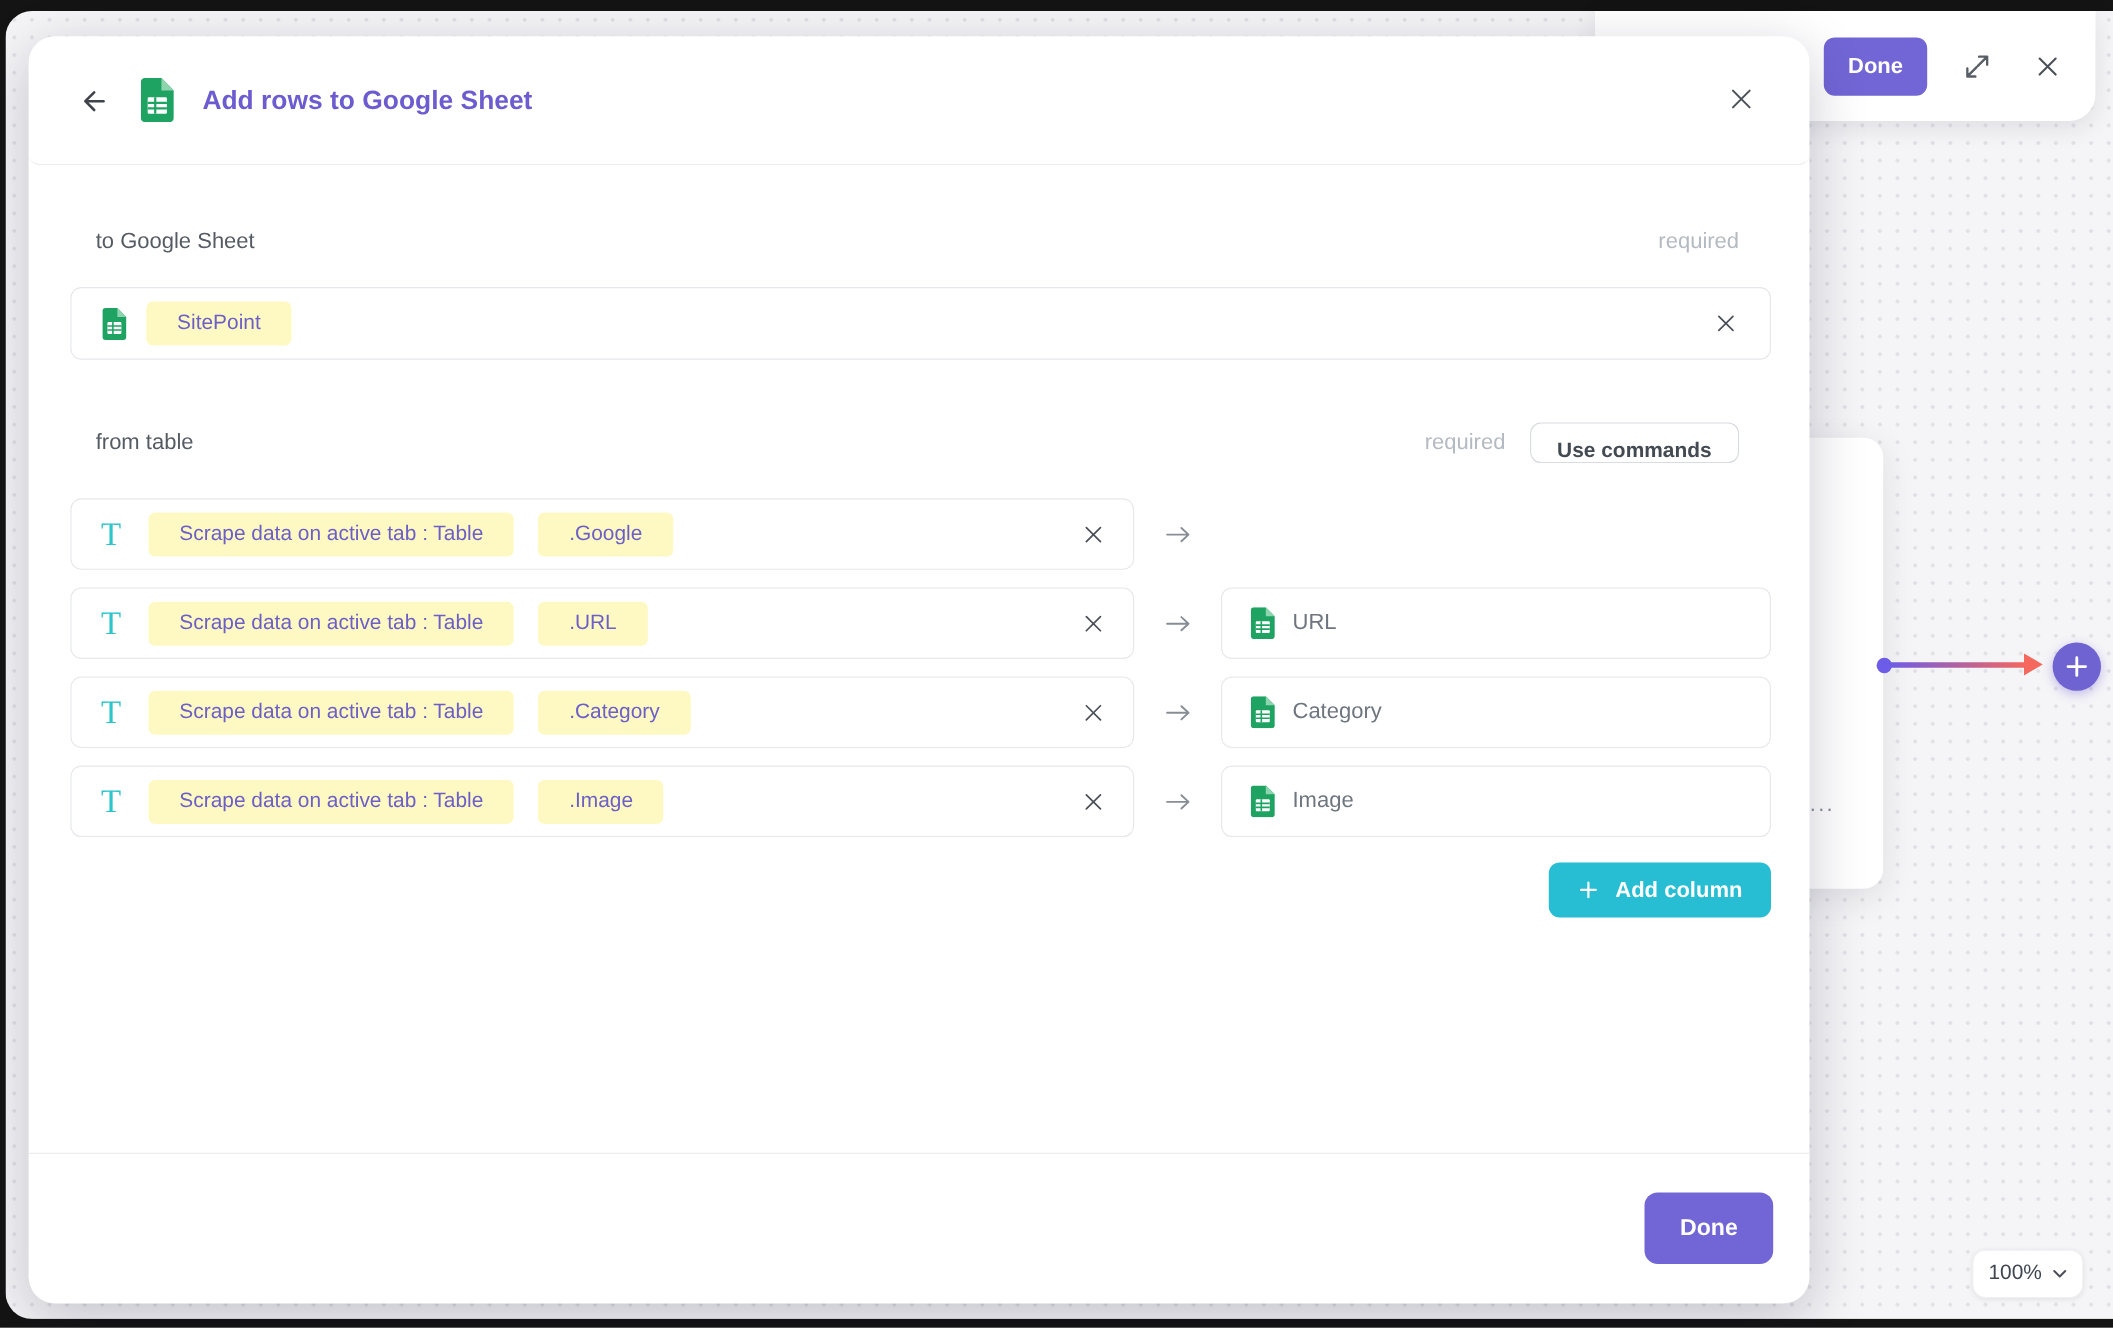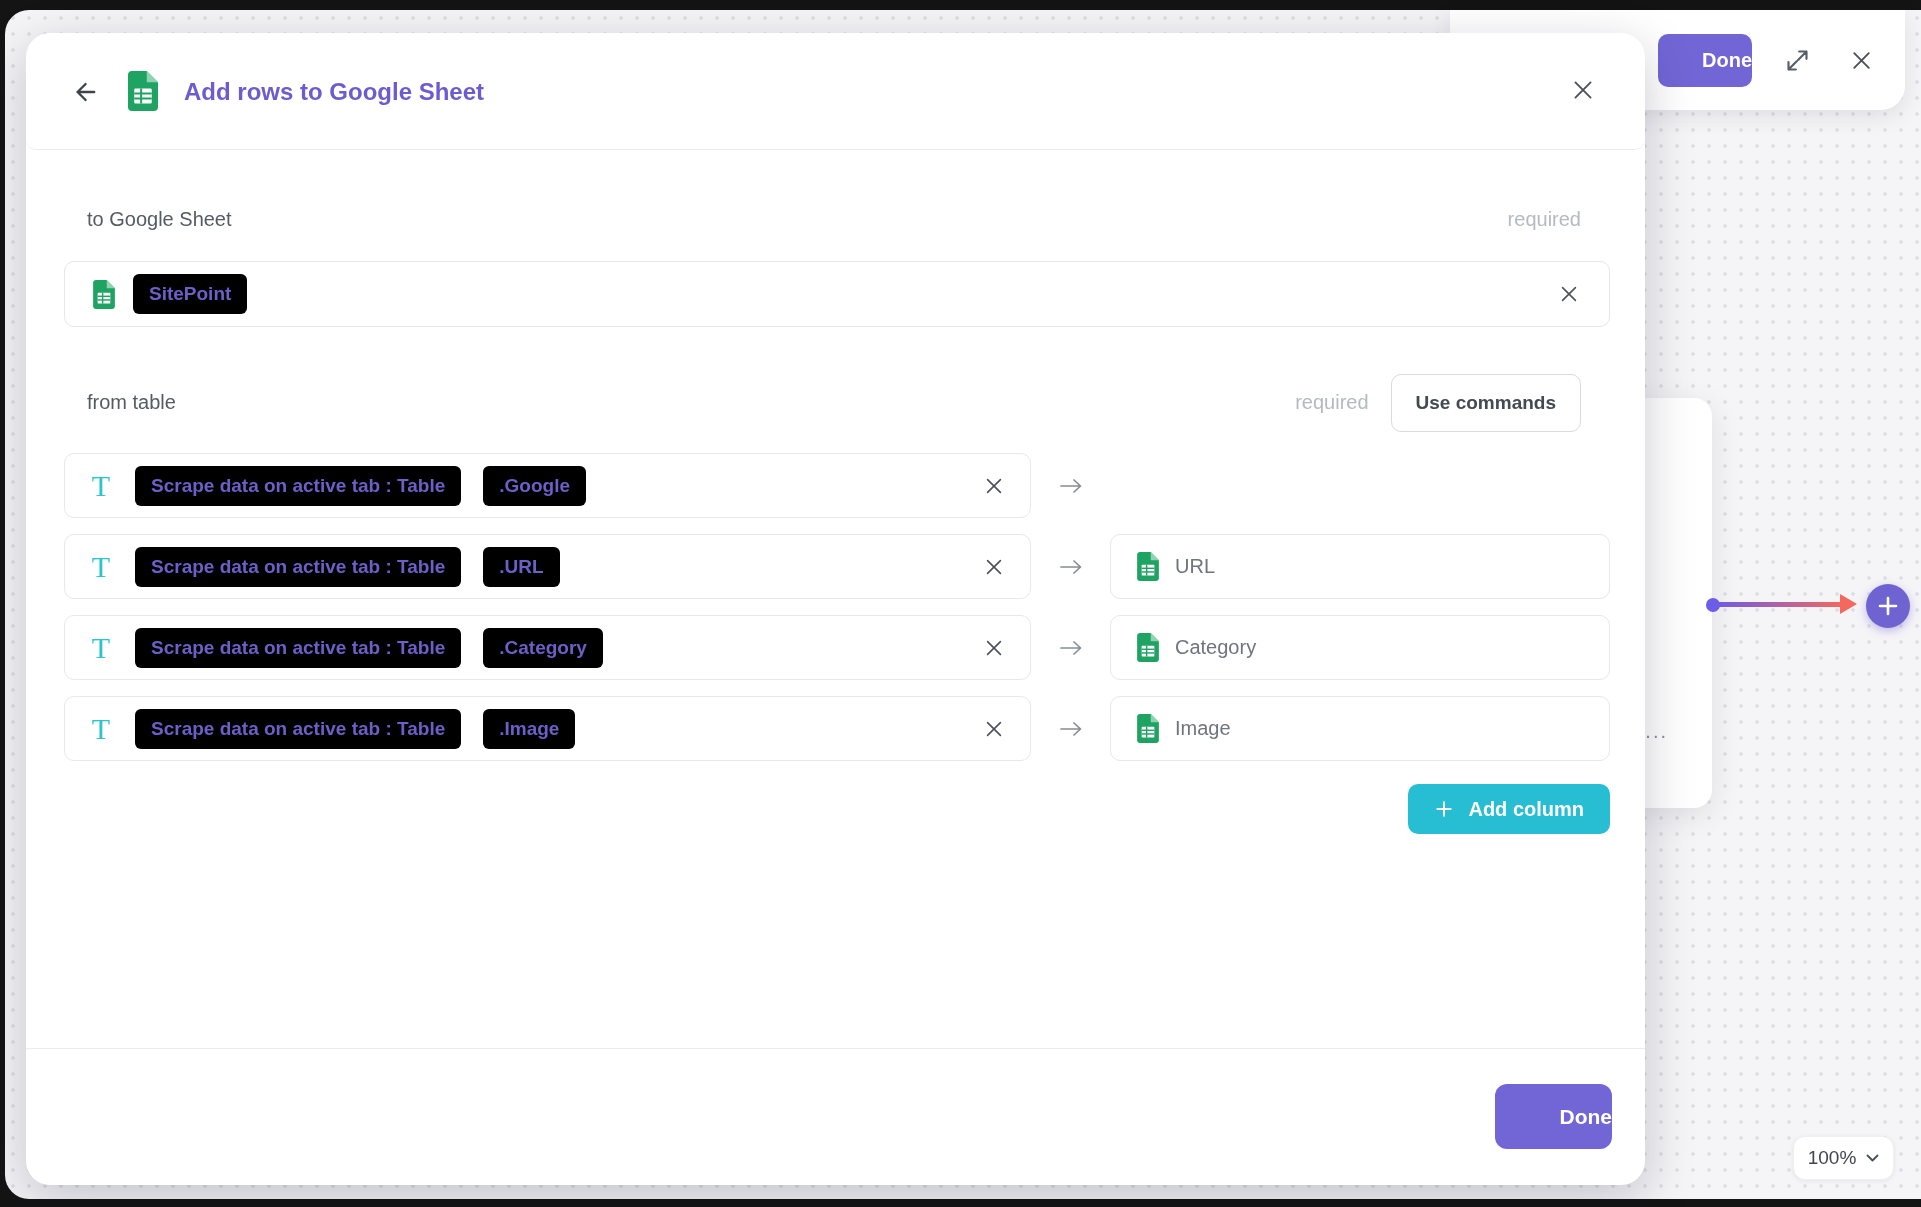--- a/index.html
+++ b/index.html
@@ -65,21 +65,20 @@
   .icon-btn {
     background:none; border:none; cursor:pointer; padding:0;
     display:flex; align-items:center; justify-content:center;
   }
   .toolbar .icon-btn.expand { margin-right:38px; }
 
   .btn-primary {
     background:#7266d6; color:#fff; border:none; cursor:pointer;
     font-family:inherit; font-weight:700; font-size:20px;
     border-radius:10px;
-    text-align:right;
   }
   .toolbar .btn-primary { width:94px; height:53px; }
 
   
   .zoom-pill {
     position:absolute; left:1793px; top:1136px; width:101px; height:44px;
     background:#fff; border:1px solid #f0f0f3; border-radius:12px;
     box-shadow:0 1px 5px rgba(0,0,0,.07); cursor:pointer;
     display:flex; align-items:center; justify-content:center; gap:10px;
     font-family:inherit; font-size:19px; color:#3f4650;
@@ -116,35 +115,35 @@
   }
   .section-label { font-size:20px; color:#555b63; }
   .required { font-size:20px; color:#b4bac2; }
 
   .sheet-box {
     position:absolute; top:228px; left:38px; width:1546px; height:66px;
     border:1px solid #e5e7ea; border-radius:10px; background:#fff;
     display:flex; align-items:center; padding:0 28px; gap:18px;
   }
   .tag {
-    background:#000000; color:#6c5fc7; font-size:19px; font-weight:700;
-    padding:9px 16px; border-radius:6px; white-space:nowrap;
+    background:#fef9c3; color:#6c5fc7; font-size:19px; font-weight:400;
+    padding:9px 28px; border-radius:6px; white-space:nowrap;
   }
   .x-btn {
     background:none; border:none; cursor:pointer; padding:0;
     width:24px; height:24px; display:flex; align-items:center; justify-content:center;
   }
   .push-right { margin-left:auto; }
 
   .label-row2 {
     position:absolute; top:346px; left:61px; right:64px; height:47px;
     display:flex; align-items:center;
   }
   .use-commands {
-    margin-left:22px; height:58px; padding:14px 24px;
+    margin-left:22px; height:37px; padding:14px 24px;
     background:#fff; border:1px solid #d8dbe0; border-radius:10px; cursor:pointer;
     font-family:inherit; font-size:19px; font-weight:700; color:#434a52;
   }
 
   .map-rows { position:absolute; top:420px; left:38px; right:35px; }
   .map-row { display:flex; align-items:center; height:65px; margin-bottom:16px; }
   .map-left {
     width:967px; height:65px; background:#fff;
     border:1px solid #e6e8eb; border-radius:10px;
     display:flex; align-items:center; padding:0 24px; gap:22px;

